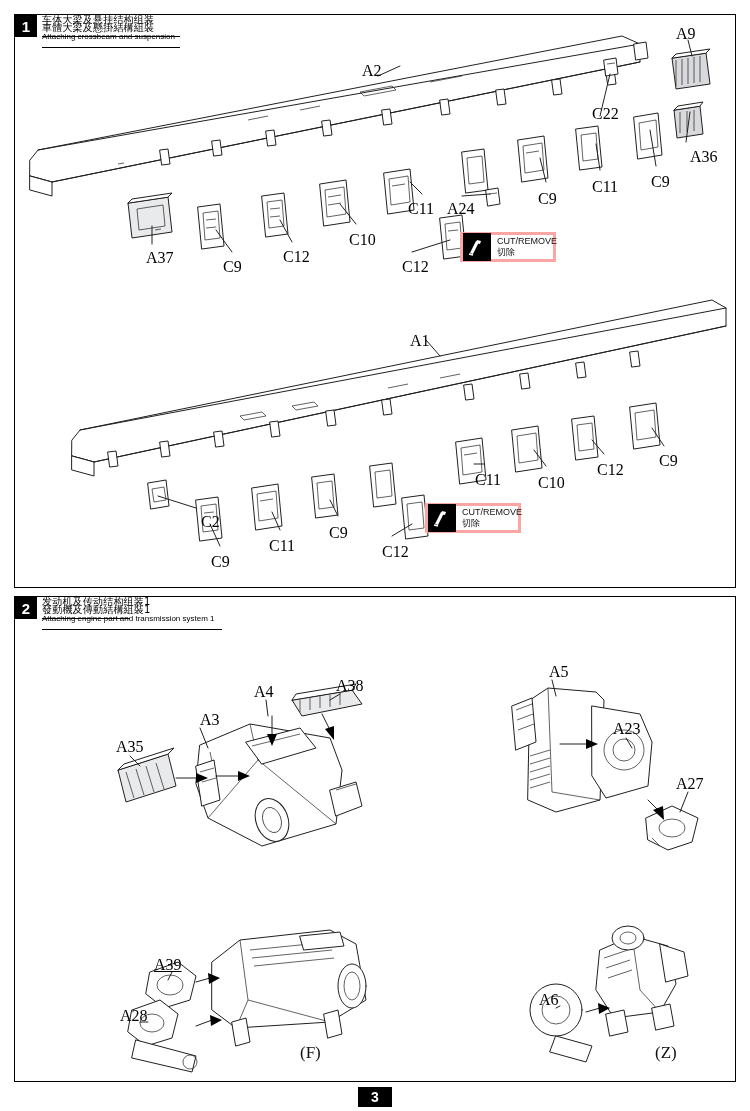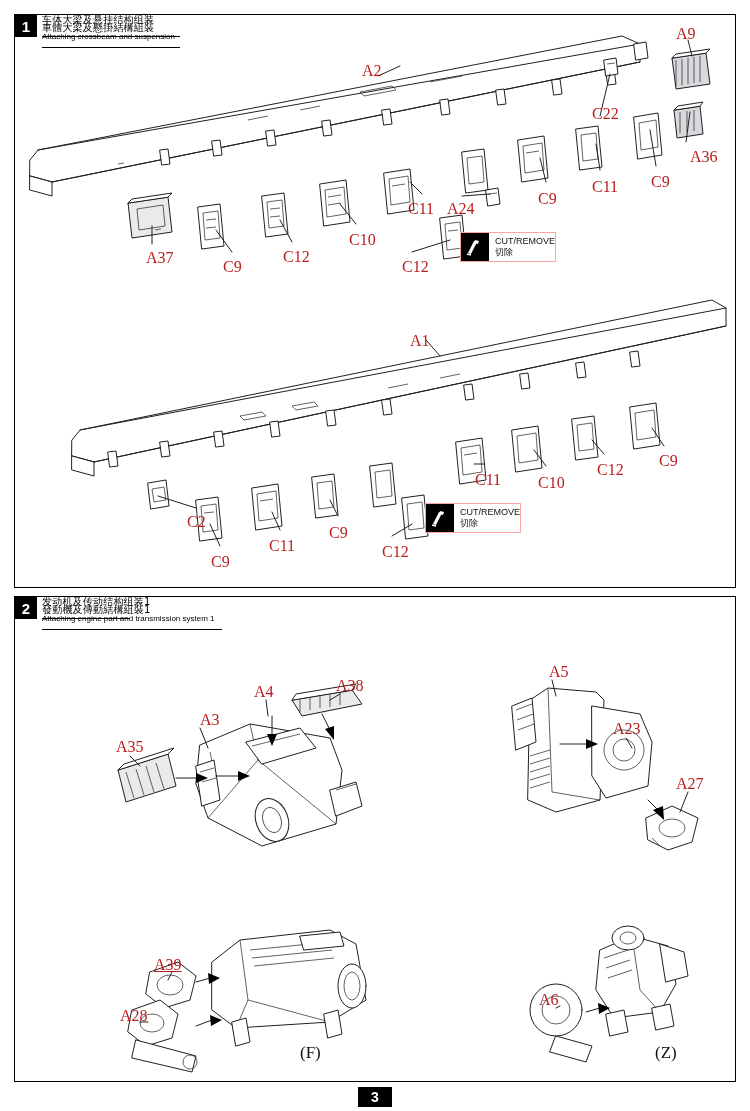--- a/index.html
+++ b/index.html
@@ -13,24 +13,24 @@
 
   .step-head{position:absolute;left:0;top:0;display:flex;align-items:flex-start;}
   .step-num{width:22px;height:22px;background:#000;color:#fff;font-size:15px;font-weight:bold;
             display:flex;align-items:center;justify-content:center;line-height:1;}
   .step-titles{margin-left:5px;padding-top:1px;}
   .step-titles .cn{font-size:10px;line-height:7.5px;letter-spacing:.2px;color:#000;font-family:"DejaVu Sans",sans-serif;}
   .step-titles .en{font-size:8px;line-height:9px;color:#000;margin-top:1px;border-top:0;}
   .head-rule{position:absolute;height:1px;background:#000;}
 
   
-  .lbl{position:absolute;font-size:16px;font-family:"Liberation Serif",serif;color:#b91c1c;white-space:nowrap;}
+  .lbl{position:absolute;font-size:16px;font-family:"Liberation Serif",serif;color:#000000;white-space:nowrap;}
 
   
-  .cutbox{position:absolute;border:1px solid #fca5a5;background:#fff;display:flex;align-items:center;
+  .cutbox{position:absolute;border:3px solid #fca5a5;background:#fff;display:flex;align-items:center;
           height:30px;box-sizing:border-box;}
   .cutbox .ico{width:28px;height:28px;background:#000;display:flex;align-items:center;justify-content:center;
                margin:0;flex:none;}
   .cutbox .ico svg{display:block;}
   .cutbox .txt{padding:0 6px;}
   .cutbox .t1{font-size:9px;line-height:11px;font-family:"Liberation Sans",sans-serif;}
   .cutbox .t2{font-size:9px;line-height:11px;font-family:"DejaVu Sans",sans-serif;}
 
   
   .subcap{position:absolute;font-size:17px;font-family:"Liberation Serif",serif;}
@@ -425,21 +425,21 @@
   <div class="lbl" style="left:402px;top:258px;">C12</div>
 
   <div class="lbl" style="left:410px;top:332px;">A1</div>
   <div class="lbl" style="left:659px;top:452px;">C9</div>
   <div class="lbl" style="left:597px;top:461px;">C12</div>
   <div class="lbl" style="left:538px;top:474px;">C10</div>
   <div class="lbl" style="left:475px;top:471px;">C11</div>
   <div class="lbl" style="left:329px;top:524px;">C9</div>
   <div class="lbl" style="left:269px;top:537px;">C11</div>
   <div class="lbl" style="left:211px;top:553px;">C9</div>
-  <div class="lbl" style="left:187px;top:513px;">C2</div>
+  <div class="lbl" style="left:201px;top:513px;">C2</div>
   <div class="lbl" style="left:382px;top:543px;">C12</div>
 
   <div class="lbl" style="left:254px;top:683px;">A4</div>
   <div class="lbl" style="left:336px;top:677px;">A38</div>
   <div class="lbl" style="left:200px;top:711px;">A3</div>
   <div class="lbl" style="left:116px;top:738px;">A35</div>
   <div class="lbl" style="left:549px;top:663px;">A5</div>
   <div class="lbl" style="left:613px;top:720px;">A23</div>
   <div class="lbl" style="left:676px;top:775px;">A27</div>
   <div class="lbl" style="left:154px;top:956px;text-decoration:underline;">A39</div>

